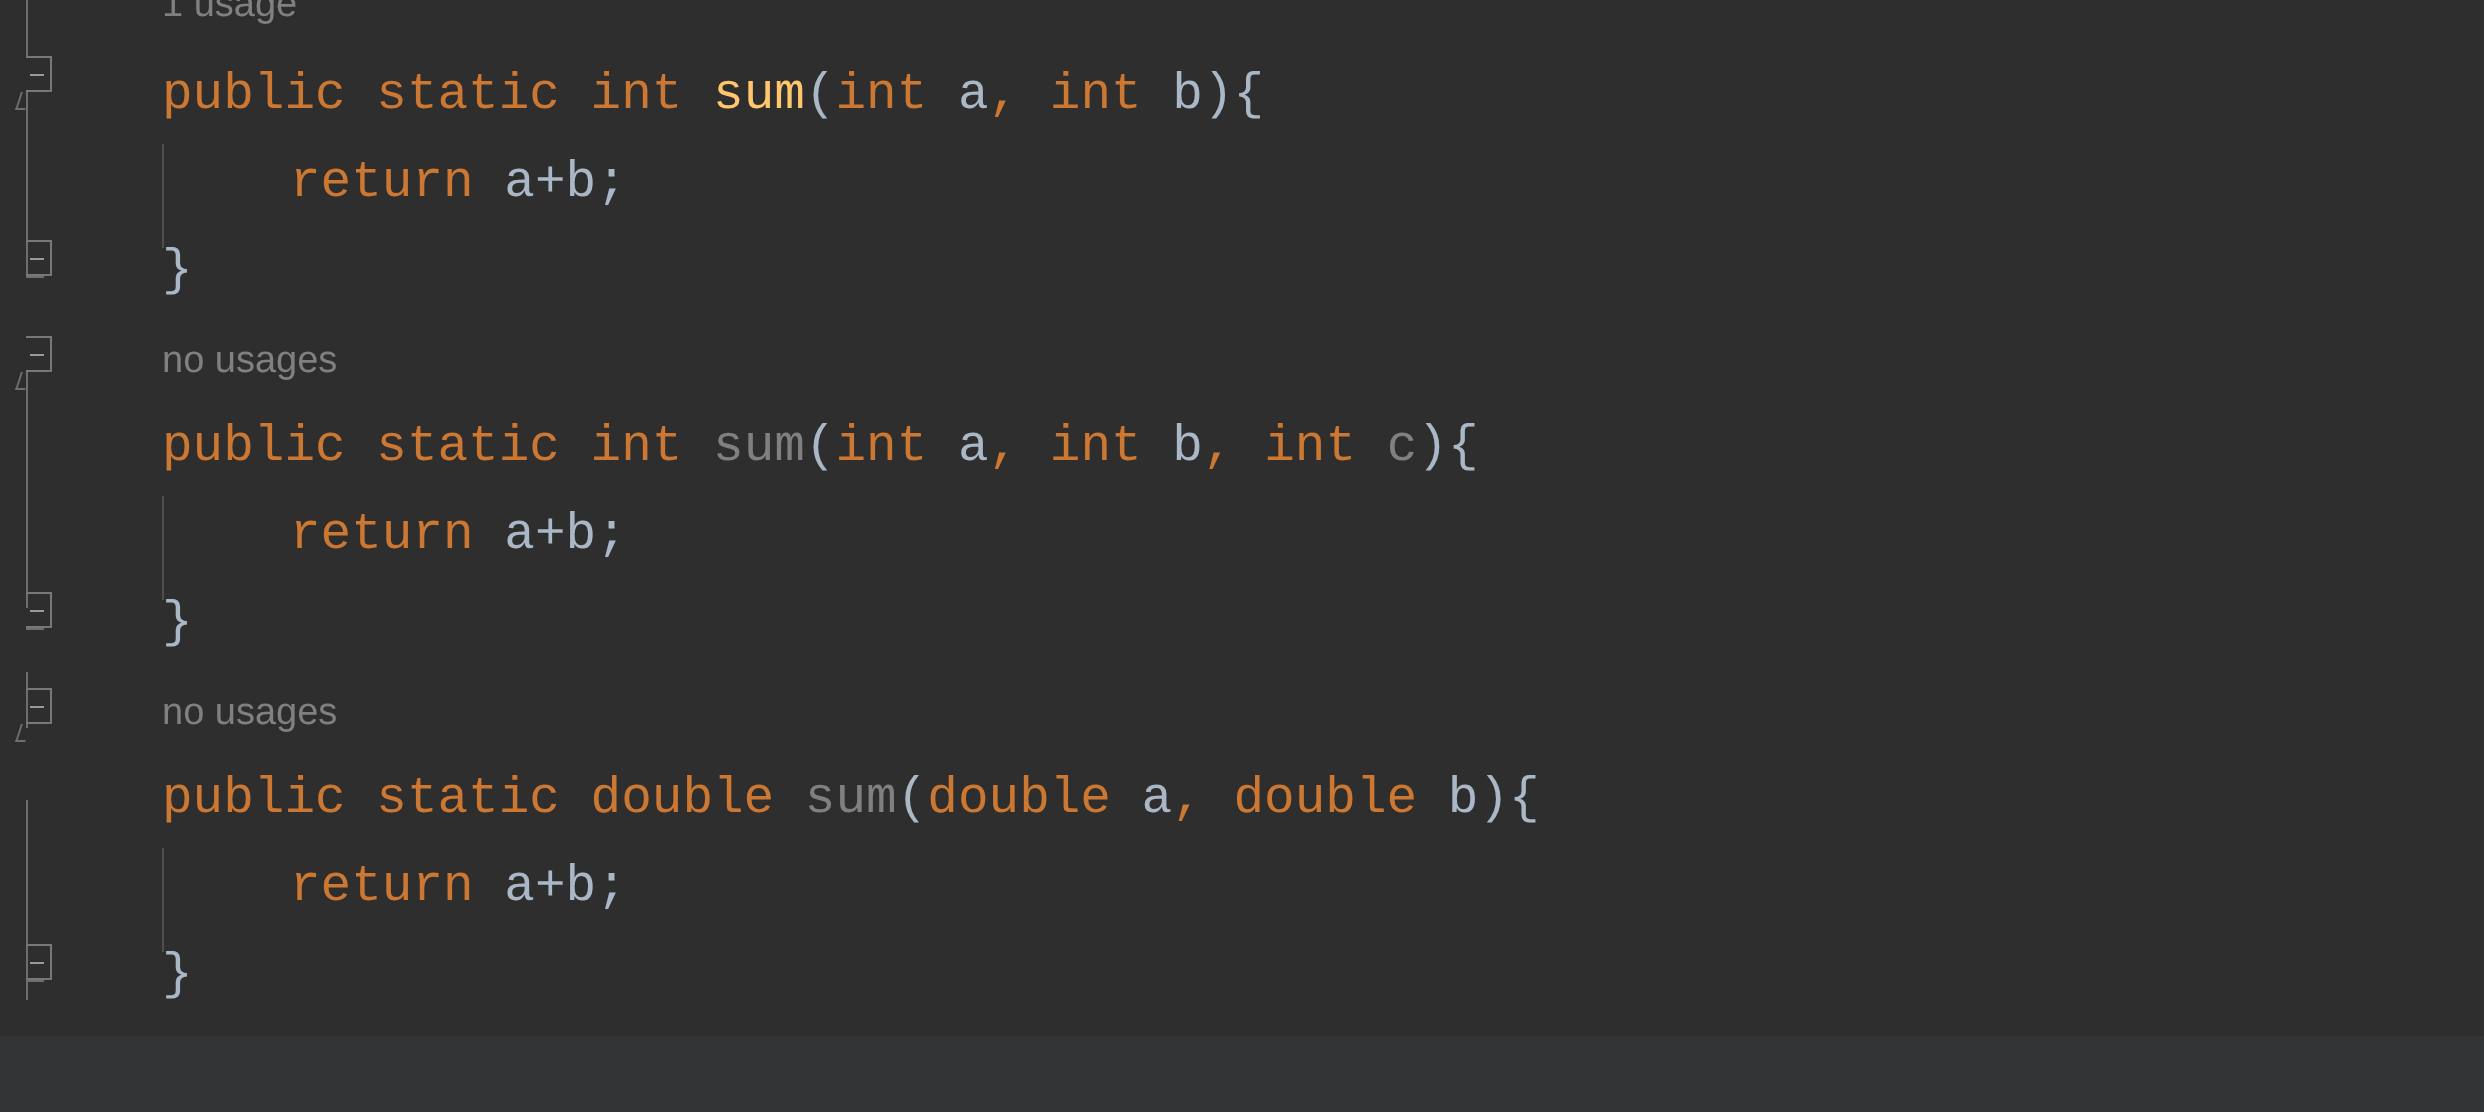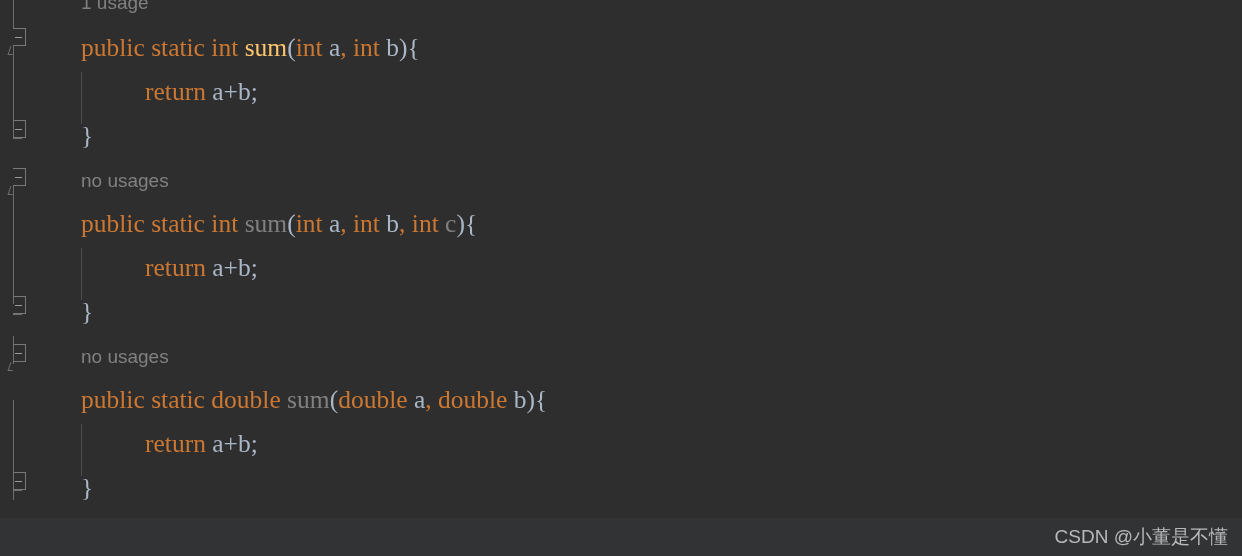--- a/index.html
+++ b/index.html
@@ -91,21 +91,21 @@
   .line {
     position: absolute;
     left: 0;
     height: 44px;
     line-height: 44px;
     white-space: pre;
     font-size: 25px;
     letter-spacing: 0px;
   }
   .line.code {
-    font-family: Liberation Serif, serif;
+    font-family: Liberation Mono, monospace;
     font-size: 25.5px;
   }
   .hint {
     font-family: "Liberation Sans", "DejaVu Sans", sans-serif;
     font-size: 19px;
     color: #808080;
     height: 30px;
     line-height: 30px;
   }
 
@@ -204,15 +204,14 @@
 
     <div class="line code" style="left:81px; top:378px;"><span class="kw">public</span><span class="punc"> </span><span class="kw">static</span><span class="punc"> </span><span class="typ">double</span><span class="punc"> </span><span class="mname-g">sum</span><span class="punc">(</span><span class="typ">double</span><span class="punc"> </span><span class="param">a</span><span class="comma">,</span><span class="punc"> </span><span class="typ">double</span><span class="punc"> </span><span class="param">b</span><span class="punc">)</span><span class="brace">{</span></div>
 
     <div class="line code" style="left:145px; top:422px;"><span class="kw">return</span><span class="punc"> </span><span class="param">a</span><span class="op">+</span><span class="param">b</span><span class="op">;</span></div>
 
     <div class="line code" style="left:81px; top:466px;"><span class="brace">}</span></div>
 
   </div>
 
   <div id="bottom-bar"></div>
-  <div id="watermark">CSDN @小董是不懂</div>
 
 </div>
 
 </body></html>

